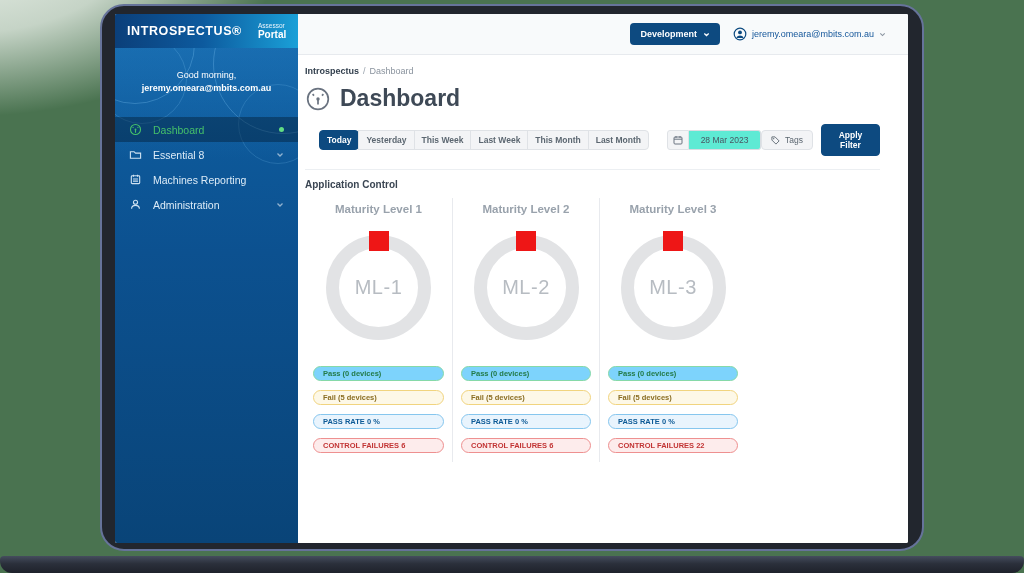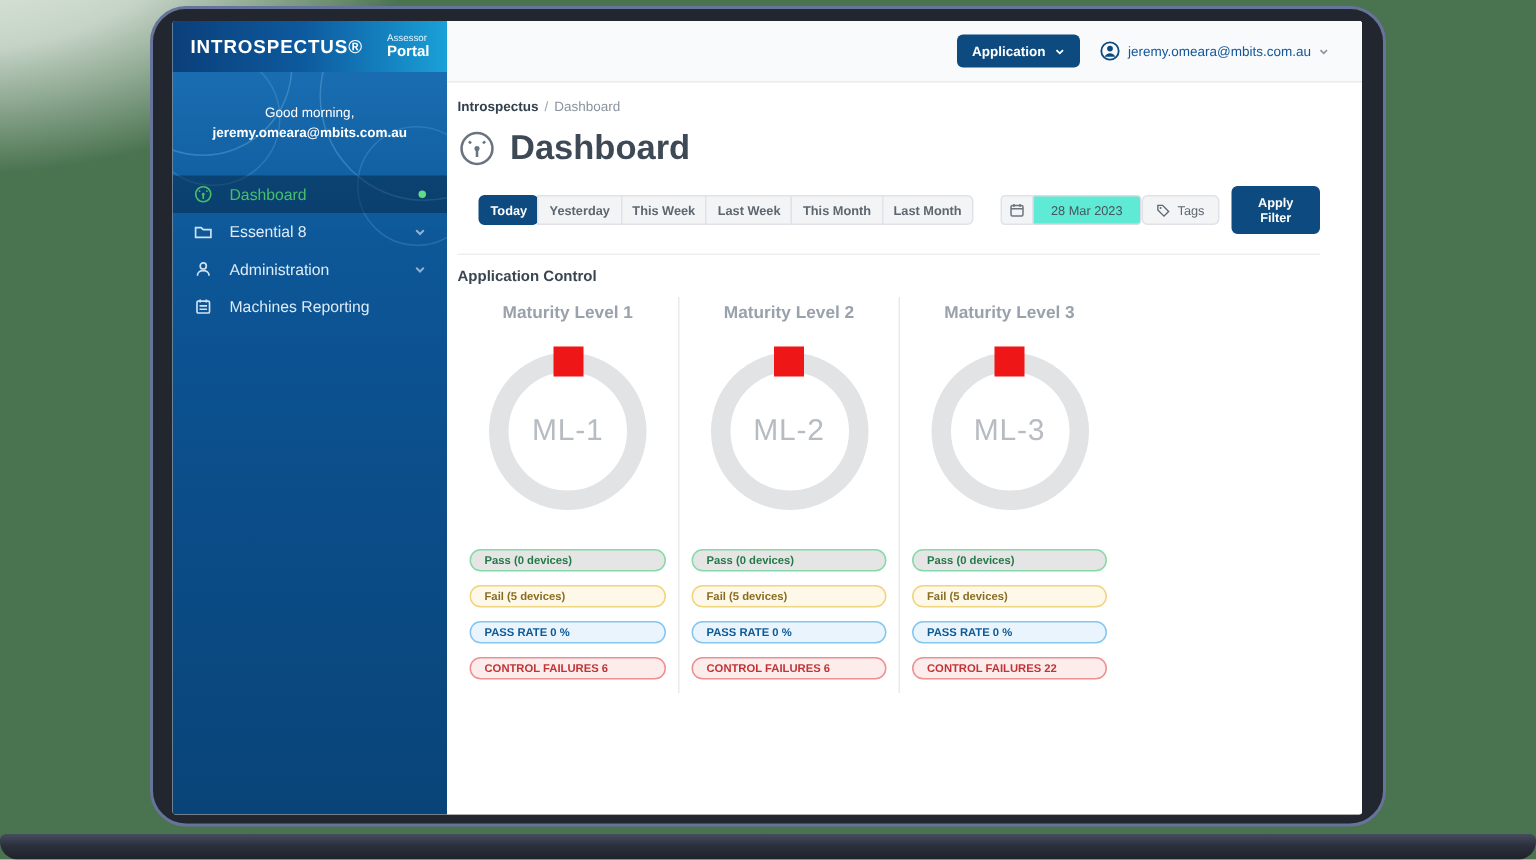--- a/index.html
+++ b/index.html
@@ -142,21 +142,21 @@
     display:grid; place-items:center;
   }
   .donut-label { font-size:20px; color:#b7bcc2; letter-spacing:.5px; }
   .donut-red { position:absolute; left:50%; top:-4px; transform:translateX(-50%); width:20px; height:20px; background:#ee1616; }
 
   .pill-stack { margin-top:26px; }
   .pill {
     height:15px; border-radius:8px; border:1px solid; display:flex; align-items:center;
     padding:0 9px; font-size:7.5px; font-weight:bold; margin-bottom:9px; white-space:nowrap;
   }
-  .pill-pass { background:#e5e5e5; border-color:#86d9a8; color:#237a48; }
+  .pill-pass { background:#7dd3fc; border-color:#86d9a8; color:#237a48; }
   .pill-fail { background:#fdf8e7; border-color:#f1d47f; color:#8a6d22; }
   .pill-rate { background:#e9f4fd; border-color:#86c6ee; color:#0d5a96; }
   .pill-failures { background:#fdecec; border-color:#ee9090; color:#c23434; }
 
   .stub-grid { height:30px; margin-top:10px; }
 </style>
 </head>
 <body>
 
 <div class="laptop-screen"></div>
@@ -202,46 +202,46 @@
         <svg class="nav-ico" viewBox="0 0 14 14" fill="none" stroke="currentColor" stroke-width="1.2">
           <path d="M1.5 4 v7 h11 V5.5 h-5.5 L5.5 4 z"></path>
         </svg>
         <span>Essential 8</span>
         <svg class="nav-chevron" viewBox="0 0 8 8" fill="none" stroke="currentColor" stroke-width="1.3">
             <polyline points="1.5,2.5 4,5 6.5,2.5"></polyline>
           </svg>
       </div>
       <div class="nav-item">
         <svg class="nav-ico" viewBox="0 0 14 14" fill="none" stroke="currentColor" stroke-width="1.2">
-          <circle cx="7" cy="4.6" r="2.2"></circle>
-            <path d="M2.8 11.6 c0-2.3 1.9-3.6 4.2-3.6 s4.2 1.3 4.2 3.6"></path>
-        </svg>
-        <span>Administration</span>
-        <svg class="nav-chevron" viewBox="0 0 8 8" fill="none" stroke="currentColor" stroke-width="1.3">
-            <polyline points="1.5,2.5 4,5 6.5,2.5"></polyline>
-          </svg>
-      </div>
-      <div class="nav-item">
-        <svg class="nav-ico" viewBox="0 0 14 14" fill="none" stroke="currentColor" stroke-width="1.2">
           <rect x="2.5" y="3" width="9" height="8.5" rx="1"></rect>
             <line x1="4.8" y1="1.8" x2="4.8" y2="4"></line>
             <line x1="9.2" y1="1.8" x2="9.2" y2="4"></line>
             <line x1="4.3" y1="6.4" x2="9.7" y2="6.4"></line>
             <line x1="4.3" y1="8.8" x2="9.7" y2="8.8"></line>
         </svg>
         <span>Machines Reporting</span>
       </div>
+      <div class="nav-item">
+        <svg class="nav-ico" viewBox="0 0 14 14" fill="none" stroke="currentColor" stroke-width="1.2">
+          <circle cx="7" cy="4.6" r="2.2"></circle>
+            <path d="M2.8 11.6 c0-2.3 1.9-3.6 4.2-3.6 s4.2 1.3 4.2 3.6"></path>
+        </svg>
+        <span>Administration</span>
+        <svg class="nav-chevron" viewBox="0 0 8 8" fill="none" stroke="currentColor" stroke-width="1.3">
+            <polyline points="1.5,2.5 4,5 6.5,2.5"></polyline>
+          </svg>
+      </div>
     </nav>
   </aside>
 
   <div class="main">
 
     <header class="topbar">
       <button class="env-btn">
-        <span>Application</span>
+        <span>Development</span>
         <svg class="chev" viewBox="0 0 8 8" fill="none" stroke="currentColor" stroke-width="1.4">
             <polyline points="1.5,2.8 4,5.2 6.5,2.8"></polyline>
           </svg>
       </button>
       <div class="user-menu">
         <svg class="avatar" viewBox="0 0 14 14" fill="none" stroke="currentColor" stroke-width="1.2">
           <circle cx="7" cy="7" r="5.8"></circle>
             <circle cx="7" cy="5.4" r="1.9" fill="currentColor" stroke="none"></circle>
             <path d="M3.4 10.9 c.7-1.6 2-2.4 3.6-2.4 s2.9.8 3.6 2.4" fill="currentColor" stroke="none"></path>
         </svg>

